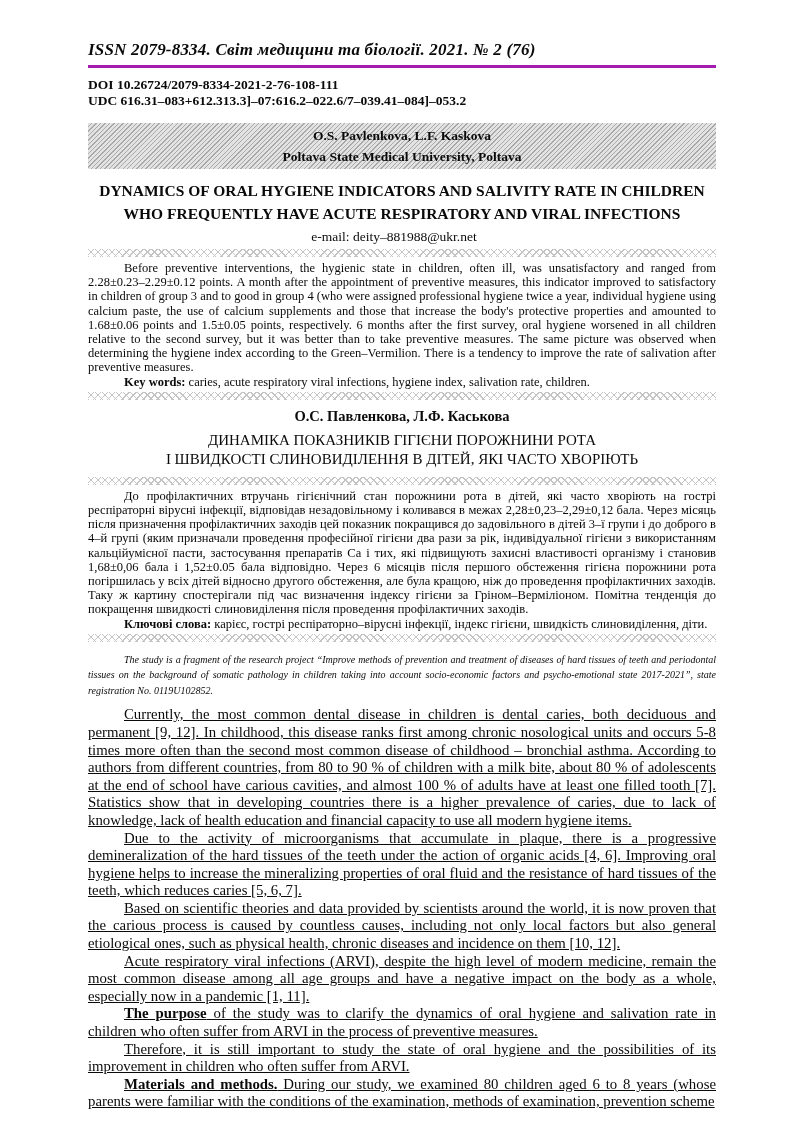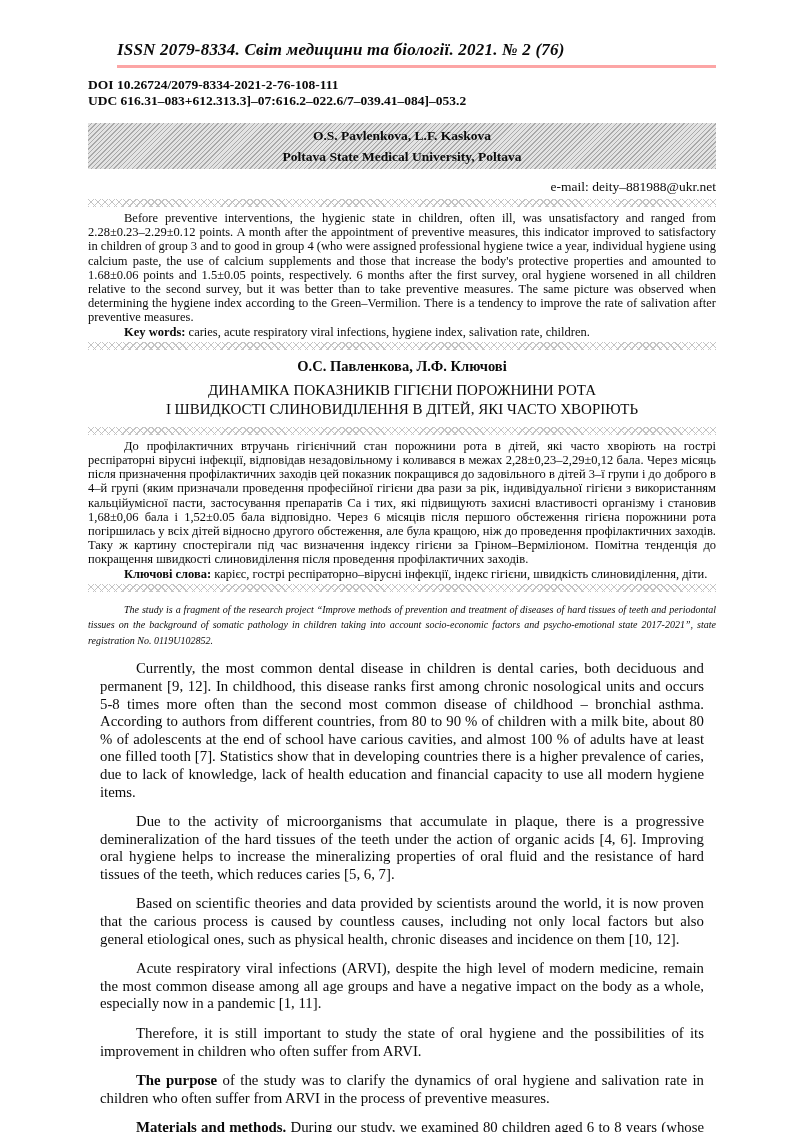--- a/index.html
+++ b/index.html
@@ -7,39 +7,39 @@
     width: 800px; height: 1132px;
     font-family: "Liberation Serif", serif;
     color: #0a0a0a;
     -webkit-font-smoothing: antialiased;
   }
   .page { padding: 40px 84px 0 88px; box-sizing: border-box; }
 
   
   .issn {
     font-size: 17px; font-weight: bold; font-style: italic;
-    padding-bottom: 5px; border-bottom: 3px solid #fca5a5;
-    margin-bottom: 9px; letter-spacing: 0.2px; margin-left: 29px;
+    padding-bottom: 5px; border-bottom: 3px solid #a21caf;
+    margin-bottom: 9px; letter-spacing: 0.2px;
   }
   .doi, .udc { font-size: 13.5px; font-weight: bold; line-height: 15.5px; }
   .udc { margin-bottom: 15px; }
 
   
   .authors-box {
     text-align: center; font-weight: bold; font-size: 13.5px;
     line-height: 21px; padding: 2px 8px;
     background: repeating-linear-gradient(135deg, #e3e3e3 0 2.2px, #a9a9a9 2.2px 3.2px);
     margin-bottom: 10px;
   }
 
   .title-en {
     font-size: 15.5px; font-weight: bold; text-align: center;
     line-height: 23px; margin: 10px 6px 4px 6px;
   }
-  .email { text-align: right; font-size: 13.5px; margin: 2px 0 4px 0; }
+  .email { text-align: center; font-size: 13.5px; margin: 2px 16px 4px 0; }
 
   
   .zigzag {
     height: 8px; margin: 3px 0 4px 0;
     background:
       repeating-linear-gradient(45deg,  #c4c4c4 0 1px, transparent 1px 5px),
       repeating-linear-gradient(-45deg, #c4c4c4 0 1px, transparent 1px 5px);
   }
 
   .abstract {
@@ -51,65 +51,66 @@
   .authors-ua { text-align: center; font-weight: bold; font-size: 14.5px; margin: 8px 0 6px 0; }
   .title-ua { text-align: center; font-weight: normal; font-size: 15px; line-height: 19px; margin: 0 0 8px 0; }
 
   .note {
     font-size: 10px; font-style: italic; line-height: 15.5px;
     text-align: justify; text-indent: 36px; margin: 10px 0 8px 0;
   }
 
   .body-par {
     font-size: 14.8px; line-height: 17.6px; text-align: justify;
-    text-indent: 36px; margin: 12px;
+    text-indent: 36px; margin: 0; text-decoration: underline;
   }
 </style>
 </head>
 <body>
 
 <div class="page">
 
   <div class="issn">ISSN 2079-8334. Світ медицини та біології. 2021. № 2 (76)</div>
   <div class="doi">DOI 10.26724/2079-8334-2021-2-76-108-111</div>
   <div class="udc">UDC 616.31–083+612.313.3]–07:616.2–022.6/7–039.41–084]–053.2</div>
 
   <div class="authors-box">
     <div>O.S. Pavlenkova, L.F. Kaskova</div>
     <div>Poltava State Medical University, Poltava</div>
   </div>
 
+  <h1 class="title-en">DYNAMICS OF ORAL HYGIENE INDICATORS AND SALIVITY RATE IN CHILDREN WHO FREQUENTLY HAVE ACUTE RESPIRATORY AND VIRAL INFECTIONS</h1>
 
   <div class="email">e-mail: deity–881988@ukr.net</div>
 
   <div class="zigzag"></div>
 
   <p class="abstract"><span>Before preventive interventions, the hygienic state in children, often ill, was unsatisfactory and ranged from 2.28±0.23–2.29±0.12 points. A month after the appointment of preventive measures, this indicator improved to satisfactory in children of group 3 and to good in group 4 (who were assigned professional hygiene twice a year, individual hygiene using calcium paste, the use of calcium supplements and those that increase the body's protective properties and amounted to 1.68±0.06 points and 1.5±0.05 points, respectively. 6 months after the first survey, oral hygiene worsened in all children relative to the second survey, but it was better than to take preventive measures. The same picture was observed when determining the hygiene index according to the Green–Vermilion. There is a tendency to improve the rate of salivation after preventive measures.</span></p>
   <p class="abstract keywords-line"><b>Key words:</b><span> caries, acute respiratory viral infections, hygiene index, salivation rate, children.</span></p>
 
   <div class="zigzag"></div>
 
-  <div class="authors-ua">О.С. Павленкова, Л.Ф. Ключові</div>
+  <div class="authors-ua">О.С. Павленкова, Л.Ф. Каськова</div>
   <div class="title-ua">
     <div>ДИНАМІКА ПОКАЗНИКІВ ГІГІЄНИ ПОРОЖНИНИ РОТА</div>
     <div>І ШВИДКОСТІ СЛИНОВИДІЛЕННЯ В ДІТЕЙ, ЯКІ ЧАСТО ХВОРІЮТЬ</div>
   </div>
 
   <div class="zigzag"></div>
 
   <p class="abstract"><span>До профілактичних втручань гігієнічний стан порожнини рота в дітей, які часто хворіють на гострі респіраторні вірусні інфекції, відповідав незадовільному і коливався в межах 2,28±0,23–2,29±0,12 бала. Через місяць після призначення профілактичних заходів цей показник покращився до задовільного в дітей 3–ї групи і до доброго в 4–й групі (яким призначали проведення професійної гігієни два рази за рік, індивідуальної гігієни з використанням кальційумісної пасти, застосування препаратів Са і тих, які підвищують захисні властивості організму і становив 1,68±0,06 бала і 1,52±0.05 бала відповідно. Через 6 місяців після першого обстеження гігієна порожнини рота погіршилась у всіх дітей відносно другого обстеження, але була кращою, ніж до проведення профілактичних заходів. Таку ж картину спостерігали під час визначення індексу гігієни за Гріном–Верміліоном. Помітна тенденція до покращення швидкості слиновиділення після проведення профілактичних заходів.</span></p>
   <p class="abstract keywords-line"><b>Ключові слова:</b><span> карієс, гострі респіраторно–вірусні інфекції, індекс гігієни, швидкість слиновиділення, діти.</span></p>
 
   <div class="zigzag"></div>
 
   <p class="note">The study is a fragment of the research project “Improve methods of prevention and treatment of diseases of hard tissues of teeth and periodontal tissues on the background of somatic pathology in children taking into account socio-economic factors and psycho-emotional state 2017-2021”, state registration No. 0119U102852.</p>
 
   <div>
     <p class="body-par"><b></b><span>Currently, the most common dental disease in children is dental caries, both deciduous and permanent [9, 12]. In childhood, this disease ranks first among chronic nosological units and occurs 5-8 times more often than the second most common disease of childhood – bronchial asthma. According to authors from different countries, from 80 to 90 % of children with a milk bite, about 80 % of adolescents at the end of school have carious cavities, and almost 100 % of adults have at least one filled tooth [7]. Statistics show that in developing countries there is a higher prevalence of caries, due to lack of knowledge, lack of health education and financial capacity to use all modern hygiene items.</span></p>
     <p class="body-par"><b></b><span>Due to the activity of microorganisms that accumulate in plaque, there is a progressive demineralization of the hard tissues of the teeth under the action of organic acids [4, 6]. Improving oral hygiene helps to increase the mineralizing properties of oral fluid and the resistance of hard tissues of the teeth, which reduces caries [5, 6, 7].</span></p>
     <p class="body-par"><b></b><span>Based on scientific theories and data provided by scientists around the world, it is now proven that the carious process is caused by countless causes, including not only local factors but also general etiological ones, such as physical health, chronic diseases and incidence on them [10, 12].</span></p>
     <p class="body-par"><b></b><span>Acute respiratory viral infections (ARVI), despite the high level of modern medicine, remain the most common disease among all age groups and have a negative impact on the body as a whole, especially now in a pandemic [1, 11].</span></p>
+    <p class="body-par"><b>The purpose</b><span> of the study was to clarify the dynamics of oral hygiene and salivation rate in children who often suffer from ARVI in the process of preventive measures.</span></p>
     <p class="body-par"><b></b><span>Therefore, it is still important to study the state of oral hygiene and the possibilities of its improvement in children who often suffer from ARVI.</span></p>
-    <p class="body-par"><b>The purpose</b><span> of the study was to clarify the dynamics of oral hygiene and salivation rate in children who often suffer from ARVI in the process of preventive measures.</span></p>
     <p class="body-par"><b>Materials and methods.</b><span> During our study, we examined 80 children aged 6 to 8 years (whose parents were familiar with the conditions of the examination, methods of examination, prevention scheme</span></p>
   </div>
 
 </div>
 
 </body></html>

